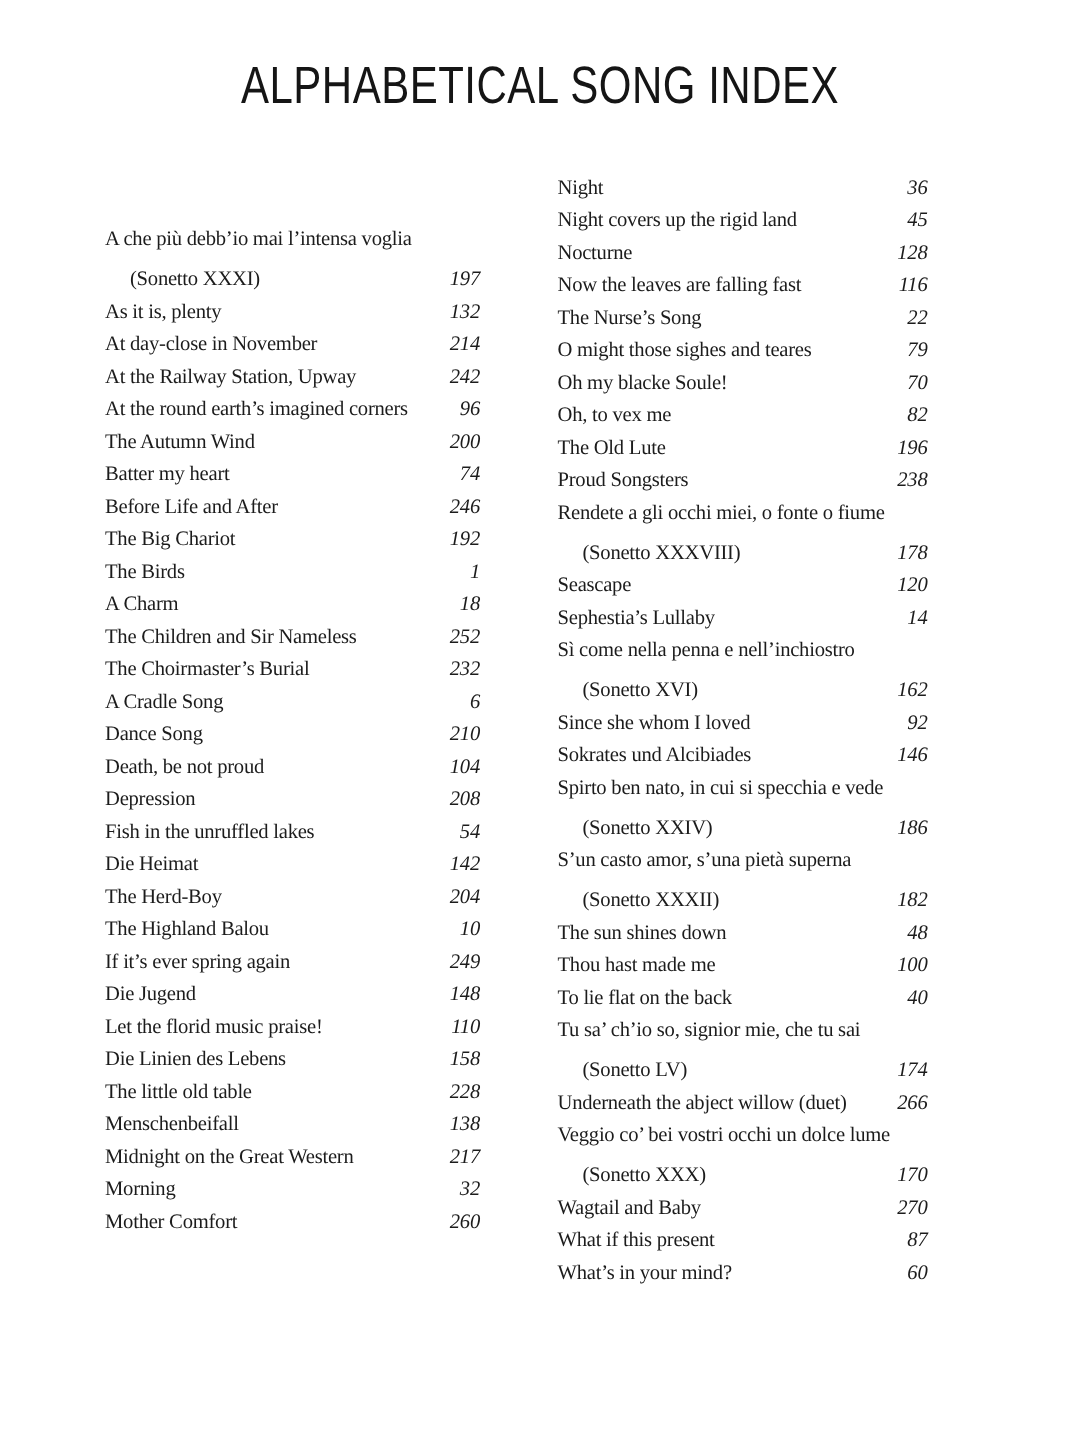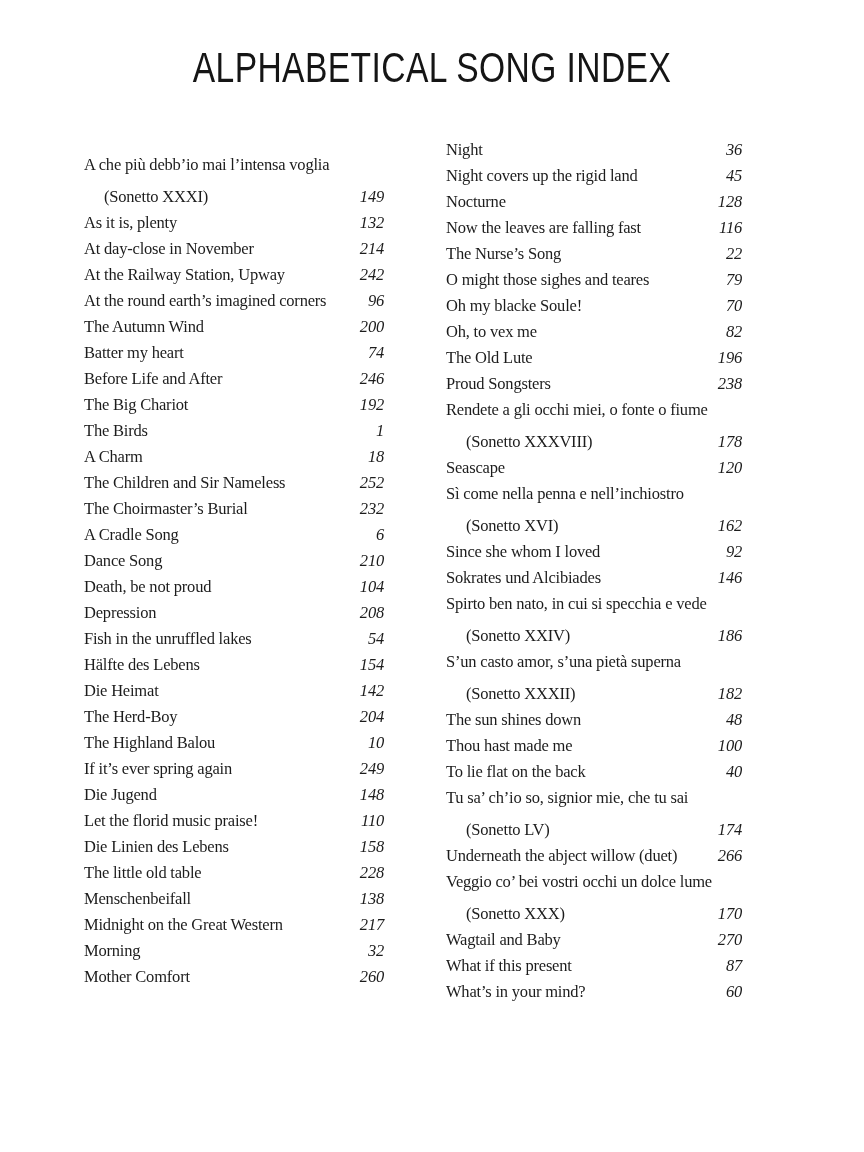--- a/index.html
+++ b/index.html
@@ -74,21 +74,21 @@
 
 <h1 class="page-title">ALPHABETICAL SONG INDEX</h1>
 
 <div class="columns">
   <section class="col col-left">
   <div class="entry">
     <div class="entry-text">
       <div class="entry-line1">A che più debb’io mai l’intensa voglia</div>
       <div class="entry-line2">(Sonetto XXXI)</div>
     </div>
-    <div class="entry-page">149</div>
+    <div class="entry-page">197</div>
   </div>
 
   <div class="entry">
     <div class="entry-text">
       <div class="entry-line1">As it is, plenty</div>
 
     </div>
     <div class="entry-page">132</div>
   </div>
 
@@ -214,27 +214,20 @@
 
 
   <div class="entry">
     <div class="entry-text">
       <div class="entry-line1">Fish in the unruffled lakes</div>
 
     </div>
     <div class="entry-page">54</div>
   </div>
 
-  <div class="entry">
-    <div class="entry-text">
-      <div class="entry-line1">Hälfte des Lebens</div>
-
-    </div>
-    <div class="entry-page">154</div>
-  </div>
 
   <div class="entry">
     <div class="entry-text">
       <div class="entry-line1">Die Heimat</div>
 
     </div>
     <div class="entry-page">142</div>
   </div>
 
   <div class="entry">
@@ -415,20 +408,27 @@
   </div>
 
   <div class="entry">
     <div class="entry-text">
       <div class="entry-line1">Seascape</div>
 
     </div>
     <div class="entry-page">120</div>
   </div>
 
+  <div class="entry">
+    <div class="entry-text">
+      <div class="entry-line1">Sephestia’s Lullaby</div>
+
+    </div>
+    <div class="entry-page">14</div>
+  </div>
 
   <div class="entry">
     <div class="entry-text">
       <div class="entry-line1">Sì come nella penna e nell’inchiostro</div>
       <div class="entry-line2">(Sonetto XVI)</div>
     </div>
     <div class="entry-page">162</div>
   </div>
 
   <div class="entry">

